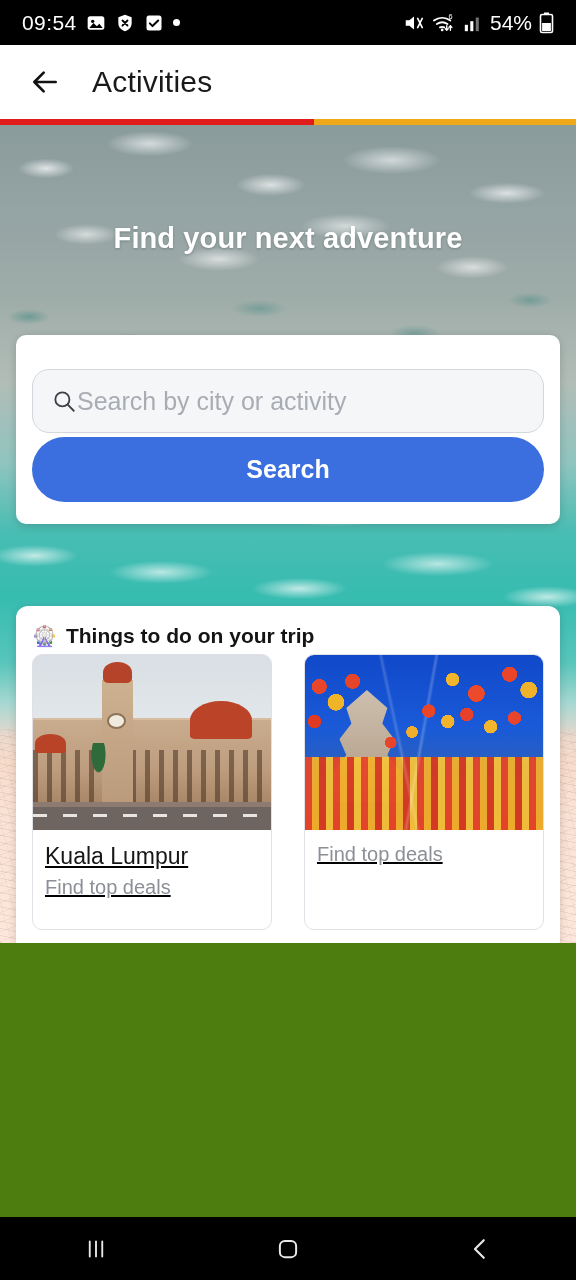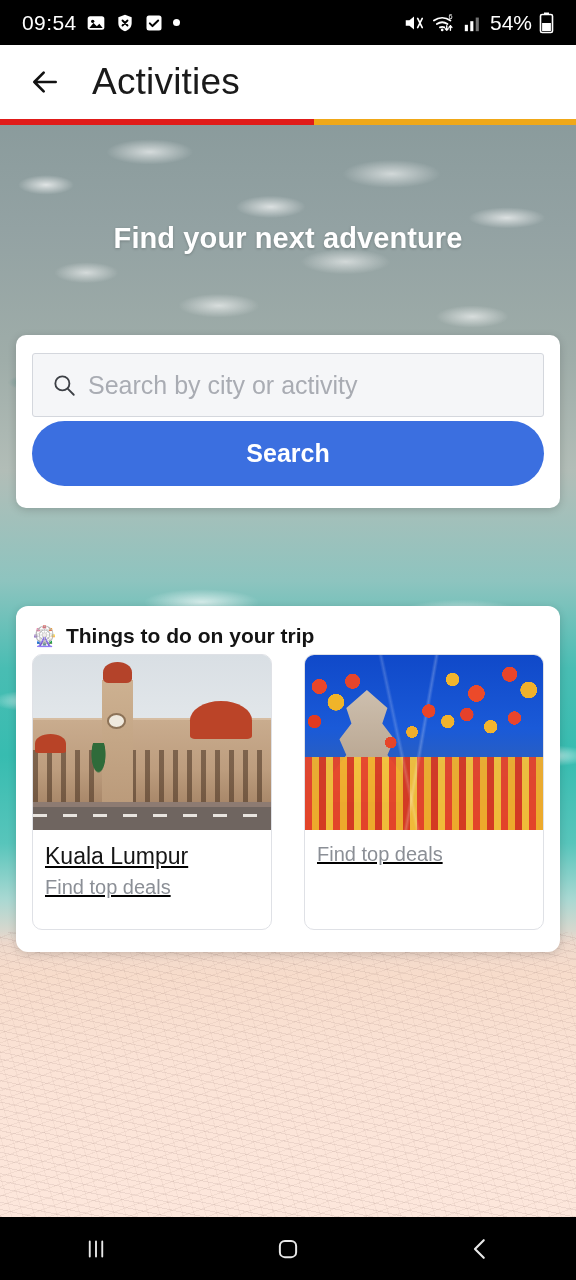--- a/index.html
+++ b/index.html
@@ -25,29 +25,29 @@
   .sb-pct { font-size:21px; }
   .ic { display:inline-block; line-height:0; }
   .dot-ic { width:7px; height:7px; background:#fff; border-radius:50%; display:inline-block; }
 
   
   .appbar {
     position:absolute; top:45px; left:0; width:576px; height:74px;
     background:#fff; display:flex; align-items:center; padding-left:26px; gap:28px;
   }
   .back-btn { width:38px; height:38px; display:flex; align-items:center; justify-content:center; cursor:pointer; }
-  .appbar-title { font-size:37px; color:#1a1a1a; font-weight:400; letter-spacing:.2px; }
+  .appbar-title { font-size:30px; color:#1a1a1a; font-weight:400; letter-spacing:.2px; }
 
   
   .stripe { position:absolute; top:119px; left:0; width:576px; height:6px; display:flex; z-index:6; }
   .stripe i { display:block; height:100%; }
 
   
   .content {
-    position:absolute; top:119px; left:0; width:576px; height:1098px;
+    position:absolute; top:119px; left:0; width:576px; height:824px;
     overflow:hidden;
   }
   
   .bg-photo {
     position:absolute; inset:0;
     background:
       
       linear-gradient(to bottom,
         rgba(0,0,0,0) 0%, rgba(0,0,0,0) 74%,
         #f7dccb 78%, #fbe3d6 86%, #fde7dc 100%),
@@ -108,23 +108,24 @@
 
   
   .search-card {
     position:absolute; top:216px; left:16px; width:544px;
     background:#fff; border-radius:10px;
     box-shadow:0 2px 8px rgba(0,0,0,.17);
     padding:18px 16px 22px;
   }
   .search-field {
     height:64px; background:#f5f6f8;
-    border:1px solid #d4d7dd; border-radius:3px;
-    display:flex; align-items:center; padding:0 18px; gap:11px;
+    border:1px solid #d4d7dd; border-radius:17px;
+    display:flex; align-items:center; padding:0 18px; gap:0;
     cursor:text;
+    margin-top:16px;
   }
   .search-ph { color:#a9acb3; font-size:25px; font-weight:400; }
   .search-btn {
     margin-top:4px; height:65px; width:100%;
     background:#3B6FE0; border:none; border-radius:34px;
     color:#fff; font-size:25px; font-weight:700;
     font-family:"Liberation Sans", sans-serif;
     cursor:pointer; display:flex; align-items:center; justify-content:center;
   }
 

